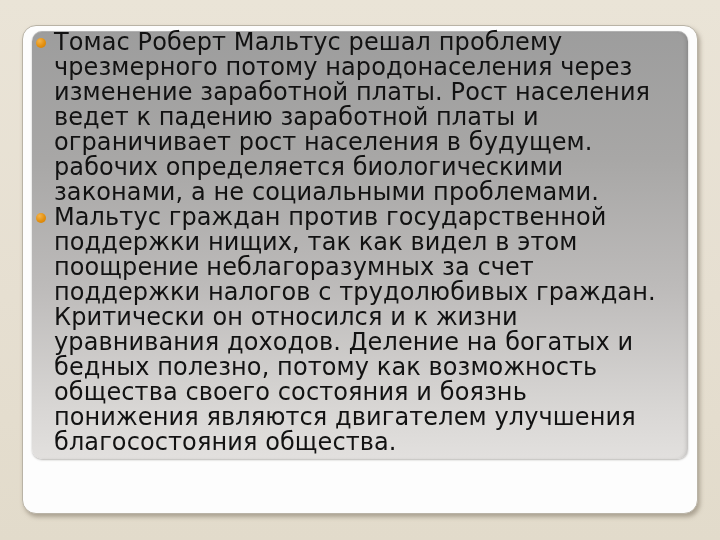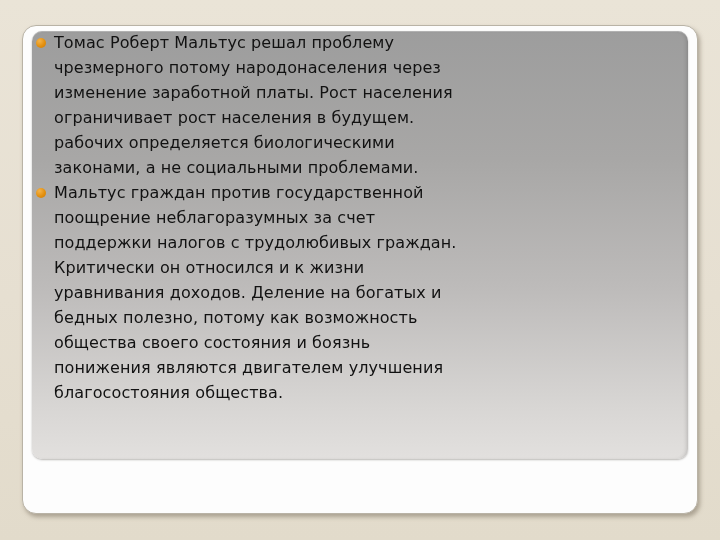--- a/index.html
+++ b/index.html
@@ -37,21 +37,21 @@
                 inset -3px 0 4px -2px rgba(0, 0, 0, 0.18),
                 inset 0 1px 0 rgba(255, 255, 255, 0.25);
   }
 
   .content {
     position: absolute;
     left: 36px;
     top: 30px;
     width: 652px;
     color: #121212;
-    font-size: 16px;
+    font-size: 24px;
     line-height: 25px;
     letter-spacing: 0.1px;
   }
 
   .bullet-item {
     display: flex;
     align-items: flex-start;
   }
 
   .bullet-dot {
@@ -77,30 +77,32 @@
   </div>
 
   <div class="content">
 
     <div class="bullet-item">
       <span class="bullet-dot"></span>
       <div class="bullet-text">
         <div class="text-line">Томас Роберт Мальтус решал проблему</div>
         <div class="text-line">чрезмерного потому народонаселения через</div>
         <div class="text-line">изменение заработной платы. Рост населения</div>
+        <div class="text-line">ведет к падению заработной платы и</div>
         <div class="text-line">ограничивает рост населения в будущем.</div>
         <div class="text-line">рабочих определяется биологическими</div>
         <div class="text-line">законами, а не социальными проблемами.</div>
       </div>
     </div>
 
     <div class="bullet-item">
       <span class="bullet-dot"></span>
       <div class="bullet-text">
         <div class="text-line">Мальтус граждан против государственной</div>
+        <div class="text-line">поддержки нищих, так как видел в этом</div>
         <div class="text-line">поощрение неблагоразумных за счет</div>
         <div class="text-line">поддержки налогов с трудолюбивых граждан.</div>
         <div class="text-line">Критически он относился и к жизни</div>
         <div class="text-line">уравнивания доходов. Деление на богатых и</div>
         <div class="text-line">бедных полезно, потому как возможность</div>
         <div class="text-line">общества своего состояния и боязнь</div>
         <div class="text-line">понижения являются двигателем улучшения</div>
         <div class="text-line">благосостояния общества.</div>
       </div>
     </div>

